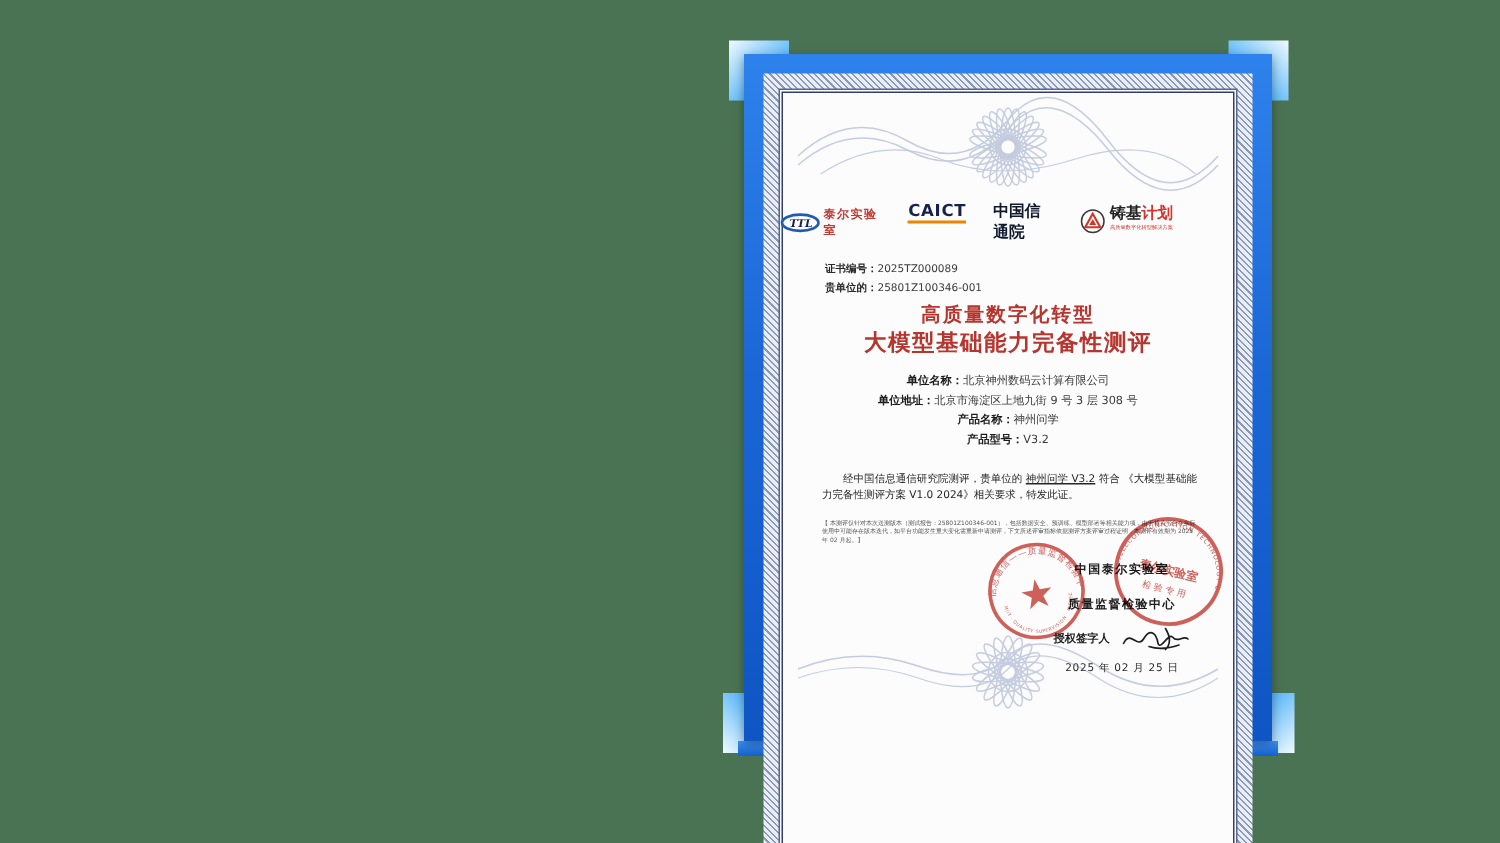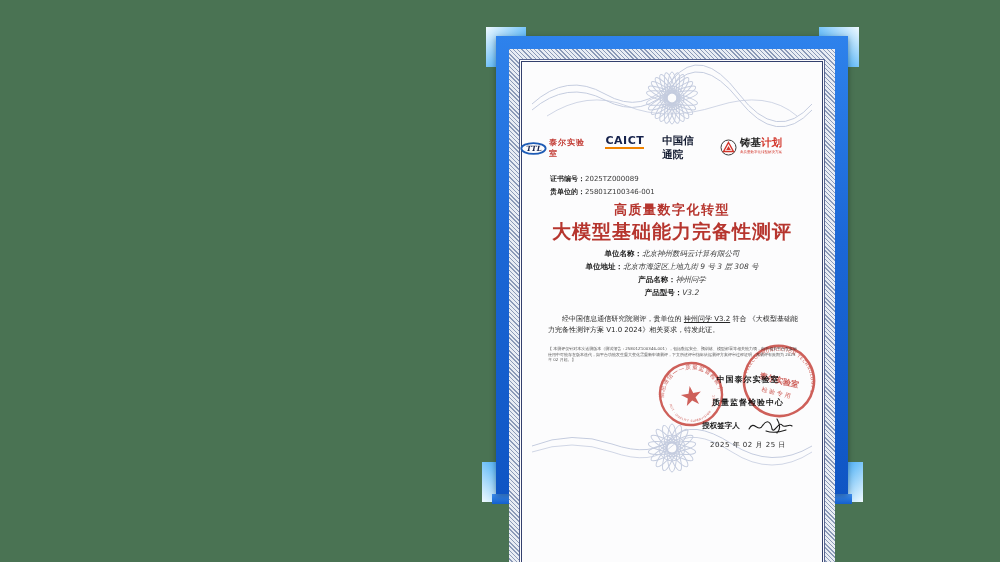--- a/index.html
+++ b/index.html
@@ -52,26 +52,26 @@
   .zhuji-tagline { font-size:7px; color:#d2352a; transform:scale(.5); transform-origin:left top; width:200%; white-space:nowrap; }
 
   
   .numbers { position:absolute; left:30px; top:113px; font-size:7px; line-height:13px; color:#3a3a3a; }
   .numbers .lab { font-weight:bold; color:#2a2a2a; }
 
   
   .title1 { position:absolute; left:0; top:141px; width:304px; text-align:center;
             font-size:13px; font-weight:bold; color:#b6352e; letter-spacing:1.5px; }
   .title2 { position:absolute; left:0; top:159px; width:304px; text-align:center;
-            font-size:19px; font-weight:bold; color:#b6352e; letter-spacing:1px; }
+            font-size:15px; font-weight:bold; color:#b6352e; letter-spacing:1px; }
 
   
   .fields { position:absolute; left:0; top:187px; width:304px; text-align:center; font-size:7.5px; line-height:13px; }
   .fields .lab { font-weight:bold; color:#1c1c1c; }
-  .fields .val { color:#3a3a3a;font-style:italic; }
+  .fields .val { color:#3a3a3a; }
 
   
   .statement { position:absolute; left:28px; top:254px; width:250px; font-size:7px; line-height:11px;
                color:#262626; text-align:justify; text-indent:2em; }
   .statement .product { text-decoration:underline; text-underline-offset:1px; }
 
   
   .footnote { position:absolute; left:28px; top:286px; width:500px; font-size:8px; line-height:11px;
               color:#555; transform:scale(.5); transform-origin:left top; }
 

